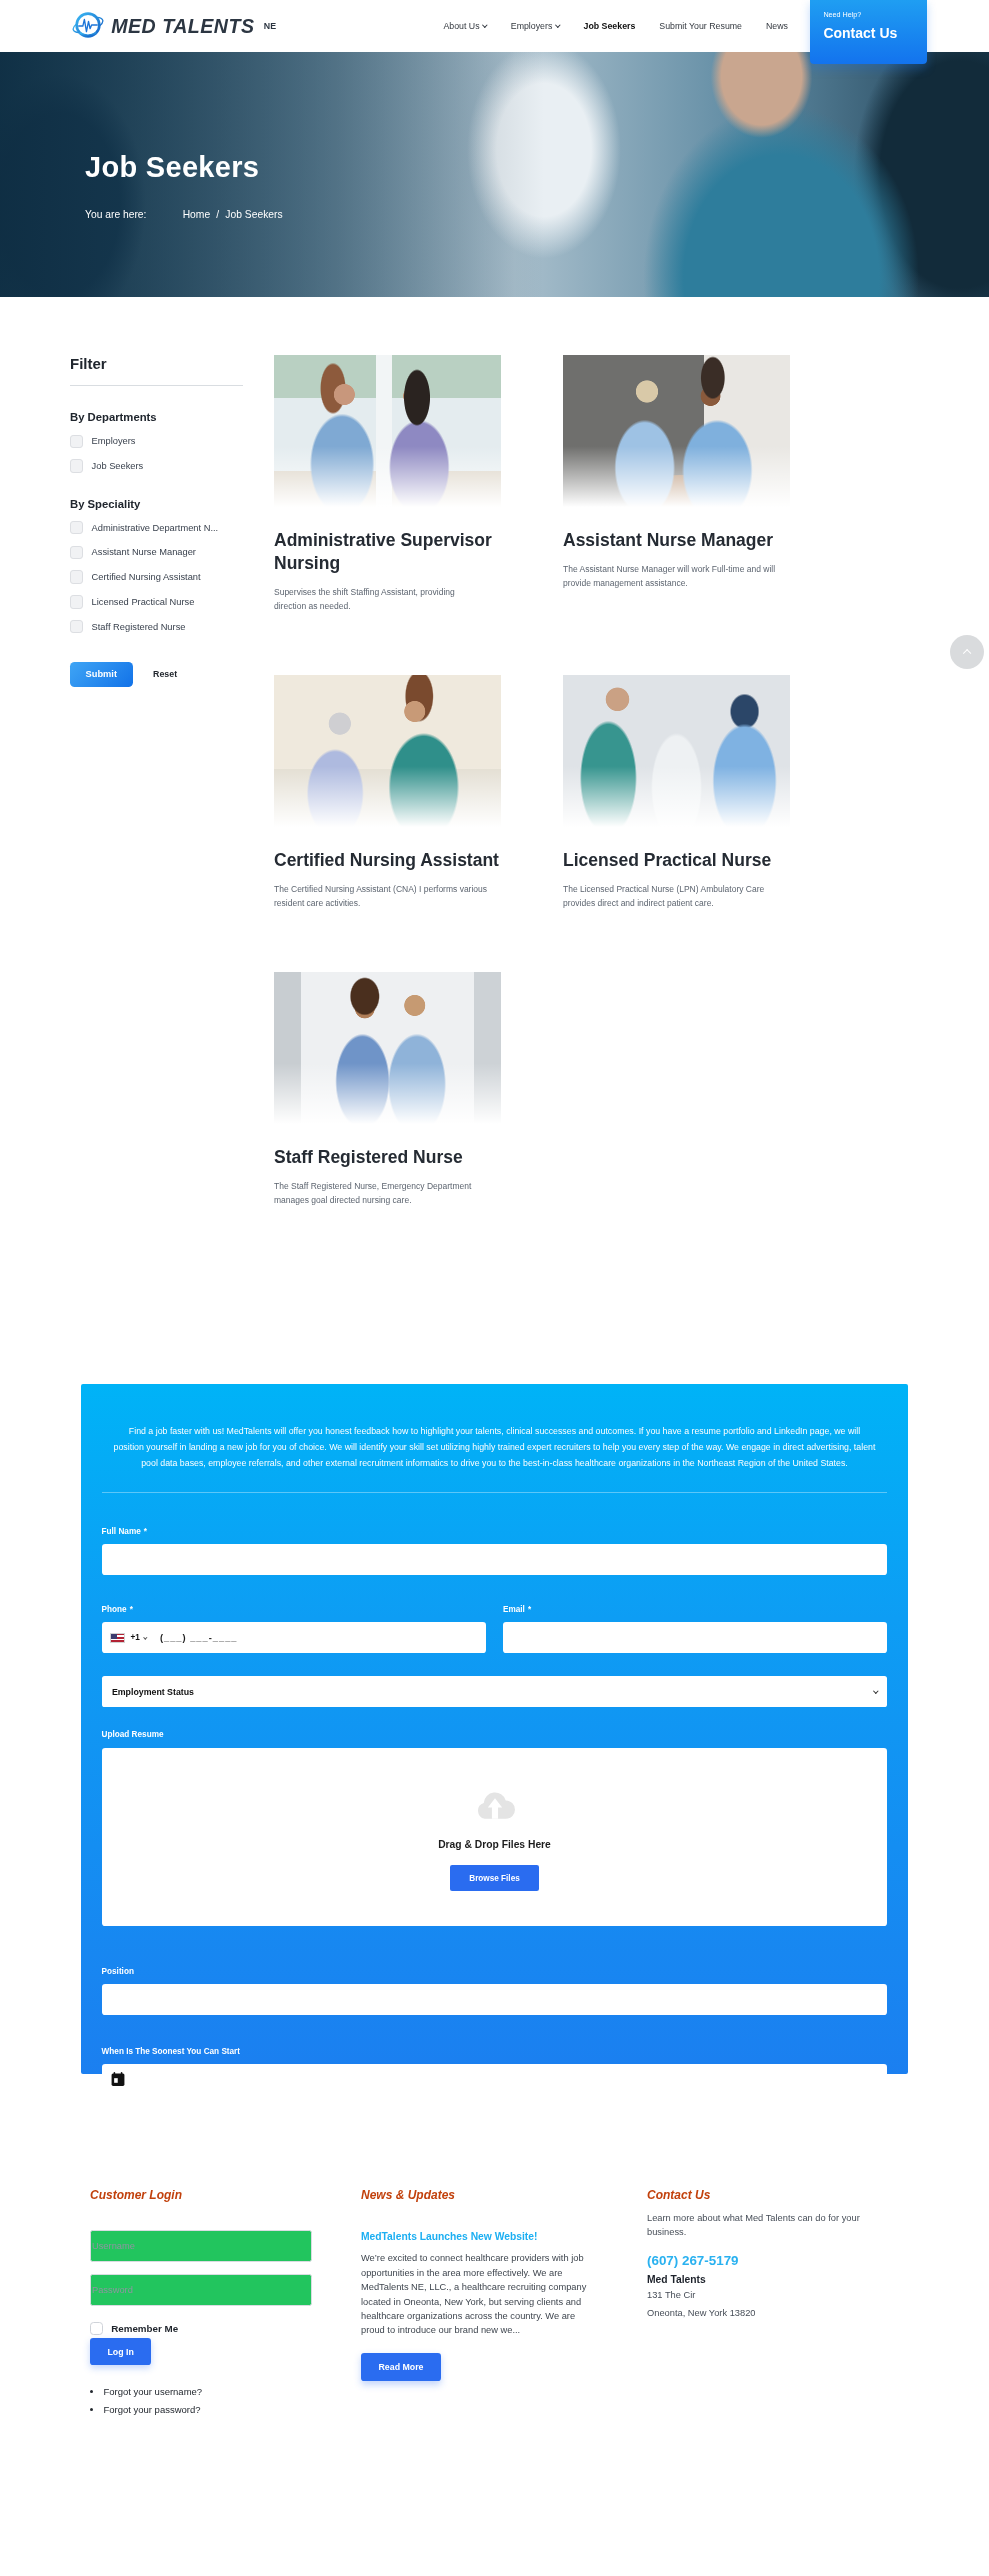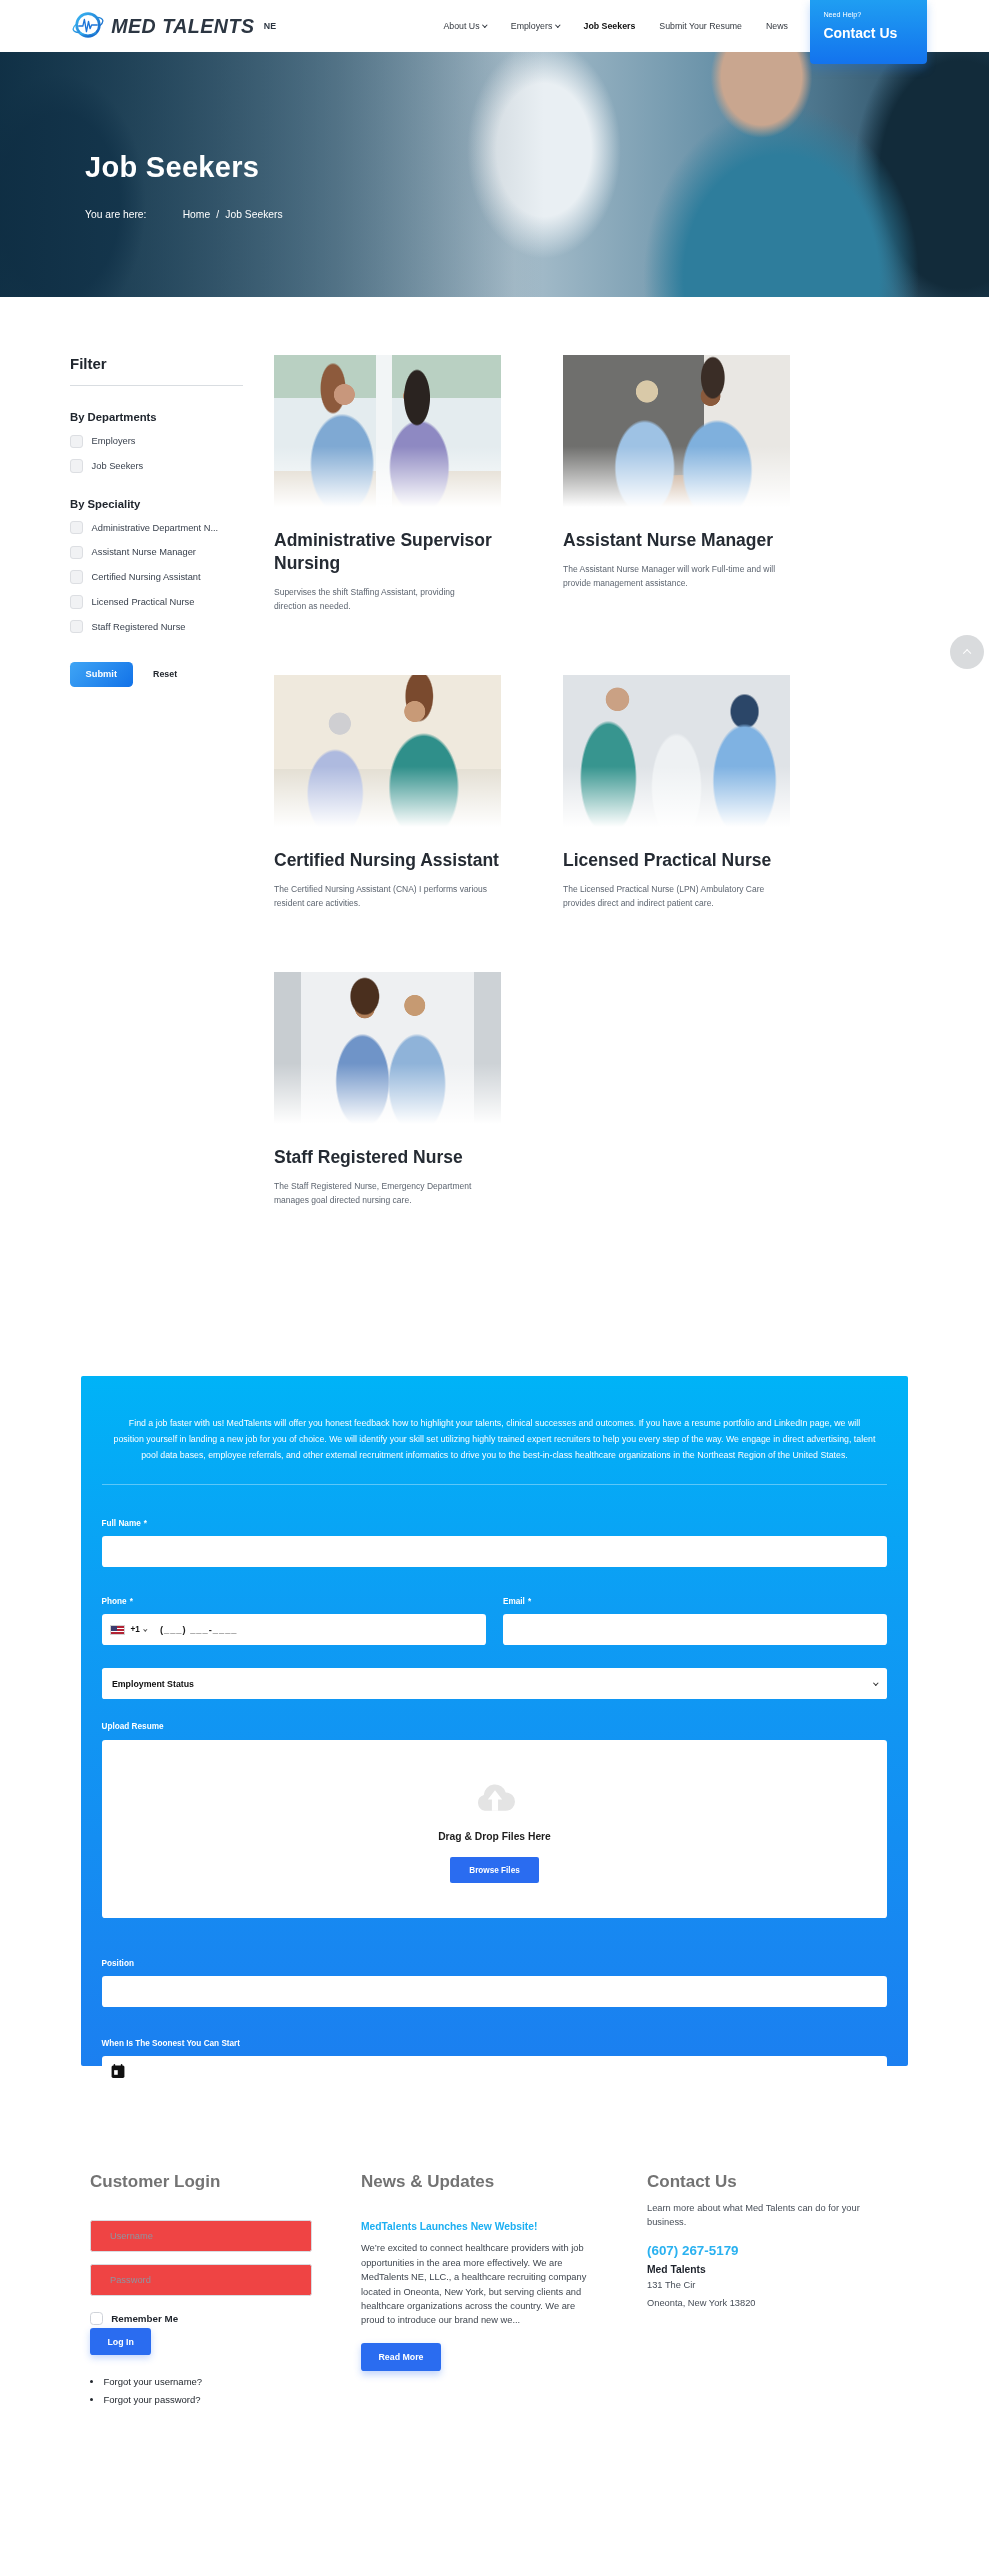--- a/index.html
+++ b/index.html
@@ -99,21 +99,21 @@
       linear-gradient(90deg, #c8cdd1 0 12%, #eef0f2 12% 88%, #cdd2d6 88% 100%);}
   .job-title{margin-top:21.6px;font-size:17.5px;line-height:1.32;font-weight:700;color:#252b33;cursor:pointer;}
   .job-desc{margin-top:11.3px;font-size:8.5px;line-height:1.6;color:#5d6570;padding-right:13.4px;}
 
   
   .scroll-top{position:absolute;top:635px;left:950px;width:34px;height:34px;border-radius:50%;
     background:#d9dbdd;display:flex;align-items:center;justify-content:center;cursor:pointer;z-index:8;}
   .scroll-top .chev{width:6.2px;height:6.2px;border-color:#fff;border-width:1.5px;transform:rotate(-135deg);margin-top:3.1px;}
 
   
-  .cta-section{height:690px;margin:0 81px;border-radius:2px;padding:40px 20.6px 0;
+  .cta-section{height:690px;margin:8px 81px;border-radius:2px;padding:40px 20.6px 0;
     background:linear-gradient(180deg,#00b3f7 0%,#0d9df4 34%,#1b7ff0 100%);}
   .cta-intro{max-width:762px;margin:0 auto;text-align:center;color:#fff;font-size:8.8px;line-height:1.8;font-weight:500;}
   .cta-divider{border:none;border-top:0.5px solid rgba(255,255,255,.35);margin-top:20.6px;}
   .form-label{display:block;color:#fff;font-size:8.2px;font-weight:700;margin-bottom:8.2px;}
   .req{color:#fff;margin-left:3.1px;}
   .f-input{width:100%;height:31px;border:none;border-radius:3.1px;background:#fff;font-size:8.8px;
     padding:0 9.3px;font-family:inherit;color:#1c1c1c;outline:none;}
   .row-fullname{margin-top:34px;}
   .row-two{margin-top:30px;display:flex;gap:17px;}
   .row-two > div{flex:1;}
@@ -140,24 +140,24 @@
   .row-position{margin-top:41px;}
   .row-date{margin-top:32px;}
   .date-wrap{position:relative;}
   .date-wrap .f-input{padding-left:32px;}
   .cal-icon{position:absolute;left:9.3px;top:8.2px;width:14px;height:14.4px;}
   .btn-form-submit{display:block;margin:19.6px auto 0;width:131px;height:38px;background:#000;color:#fff;
     border:none;font-size:8.8px;font-weight:700;cursor:pointer;font-family:inherit;}
 
   
   .site-footer{height:399px;background:#fff;padding:106px 72px 0 90px;display:flex;gap:49px;}
-  .f-col h3{font-size:17px;font-weight:700;color:#737373;}
+  .f-col h3{font-size:12px;font-weight:700;color:#c2410c;font-style:italic;}
   .col-login{width:222px;flex:none;}
-  .login-input{width:100%;height:32px;background:#ef4444;border:0.5px solid #d9dce1;border-radius:2.6px;
-    font-size:9.3px;padding:0 19px;color:#333;font-family:inherit;outline:none;}
+  .login-input{width:100%;height:32px;background:#22c55e;border:0.5px solid #d9dce1;border-radius:2.6px;
+    font-size:9.3px;padding:0 1px;color:#333;font-family:inherit;outline:none;}
   .login-input::placeholder{color:#8e95a0;}
   .mt-user{margin-top:28px;}
   .mt-pass{margin-top:12.4px;}
   .remember{display:flex;align-items:center;gap:8.2px;margin-top:15.5px;cursor:pointer;}
   .remember .check-box{border-radius:3.6px;background:#fff;border:0.5px solid #cfd3d9;width:13px;height:13px;}
   .remember-label{font-size:9.8px;font-weight:700;color:#1f242c;}
   .btn-blue{background:#2a6cf0;color:#fff;border:none;border-radius:3.1px;font-size:8.8px;font-weight:700;
     padding:8.8px 17.5px;cursor:pointer;font-family:inherit;box-shadow:0 3.1px 7.2px rgba(42,108,240,.28);}
   .btn-login{margin-top:3px;}
   .forgot-list{margin-top:20.6px;padding-left:13.4px;}

